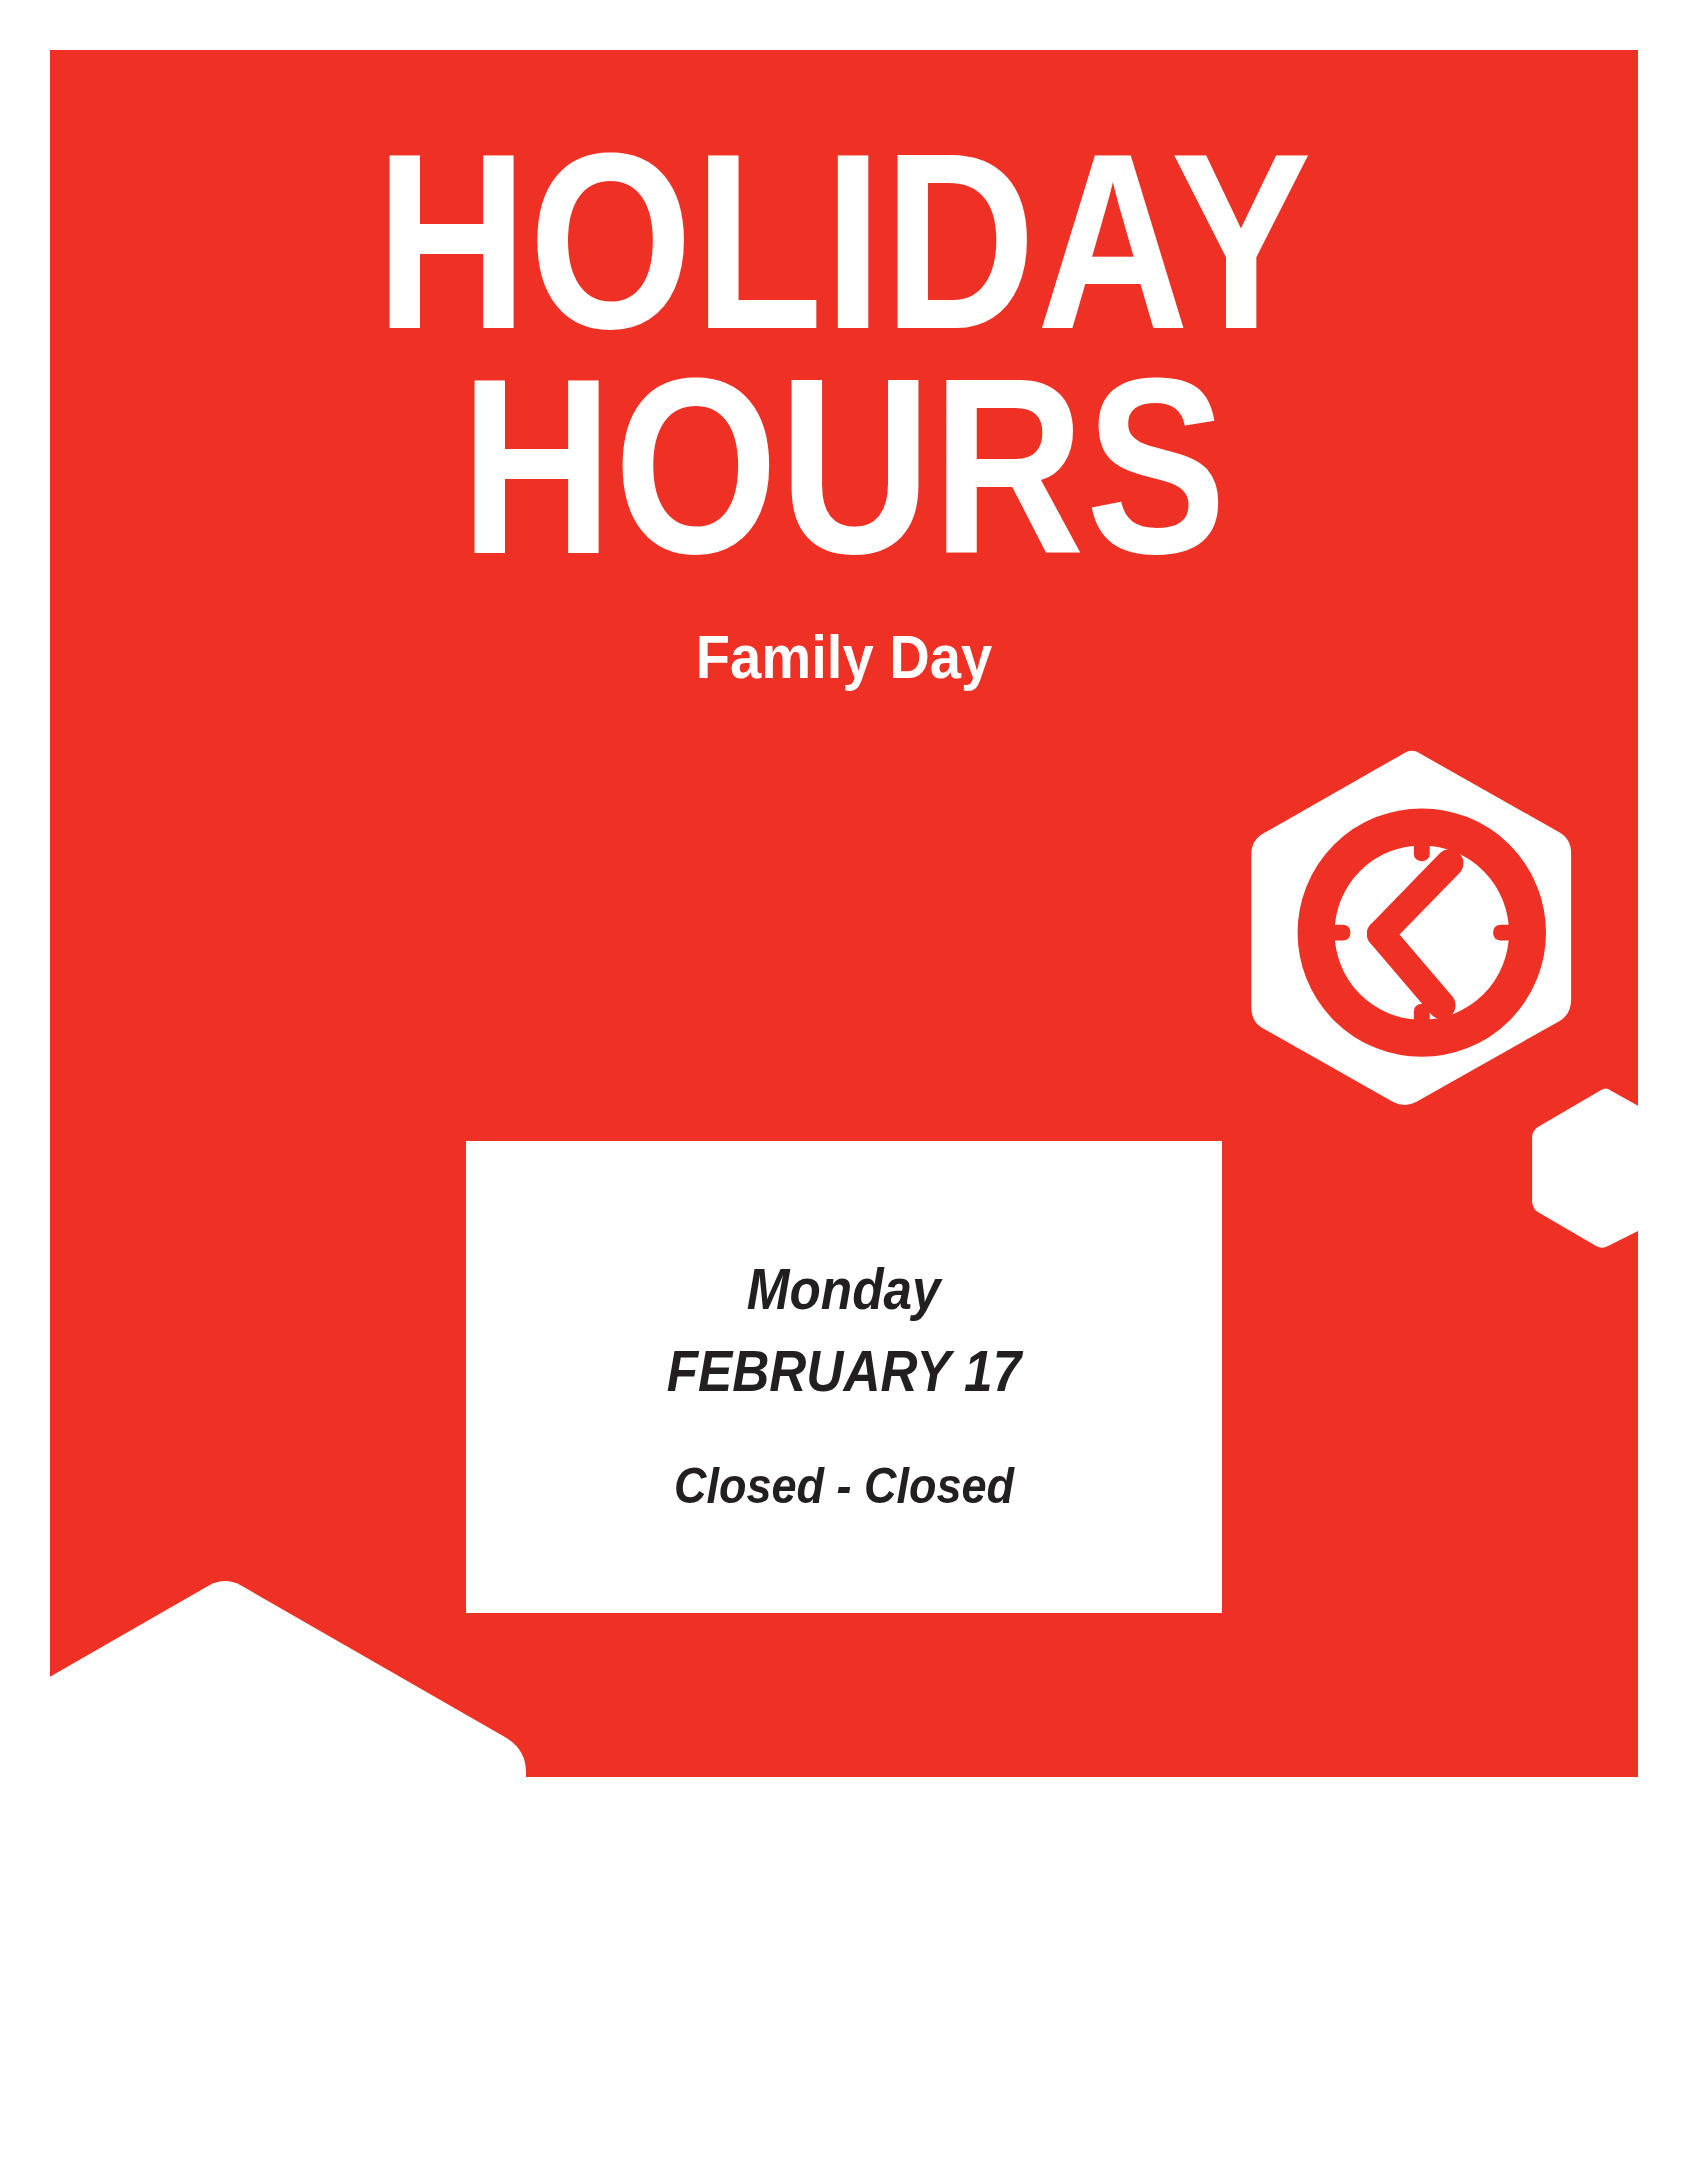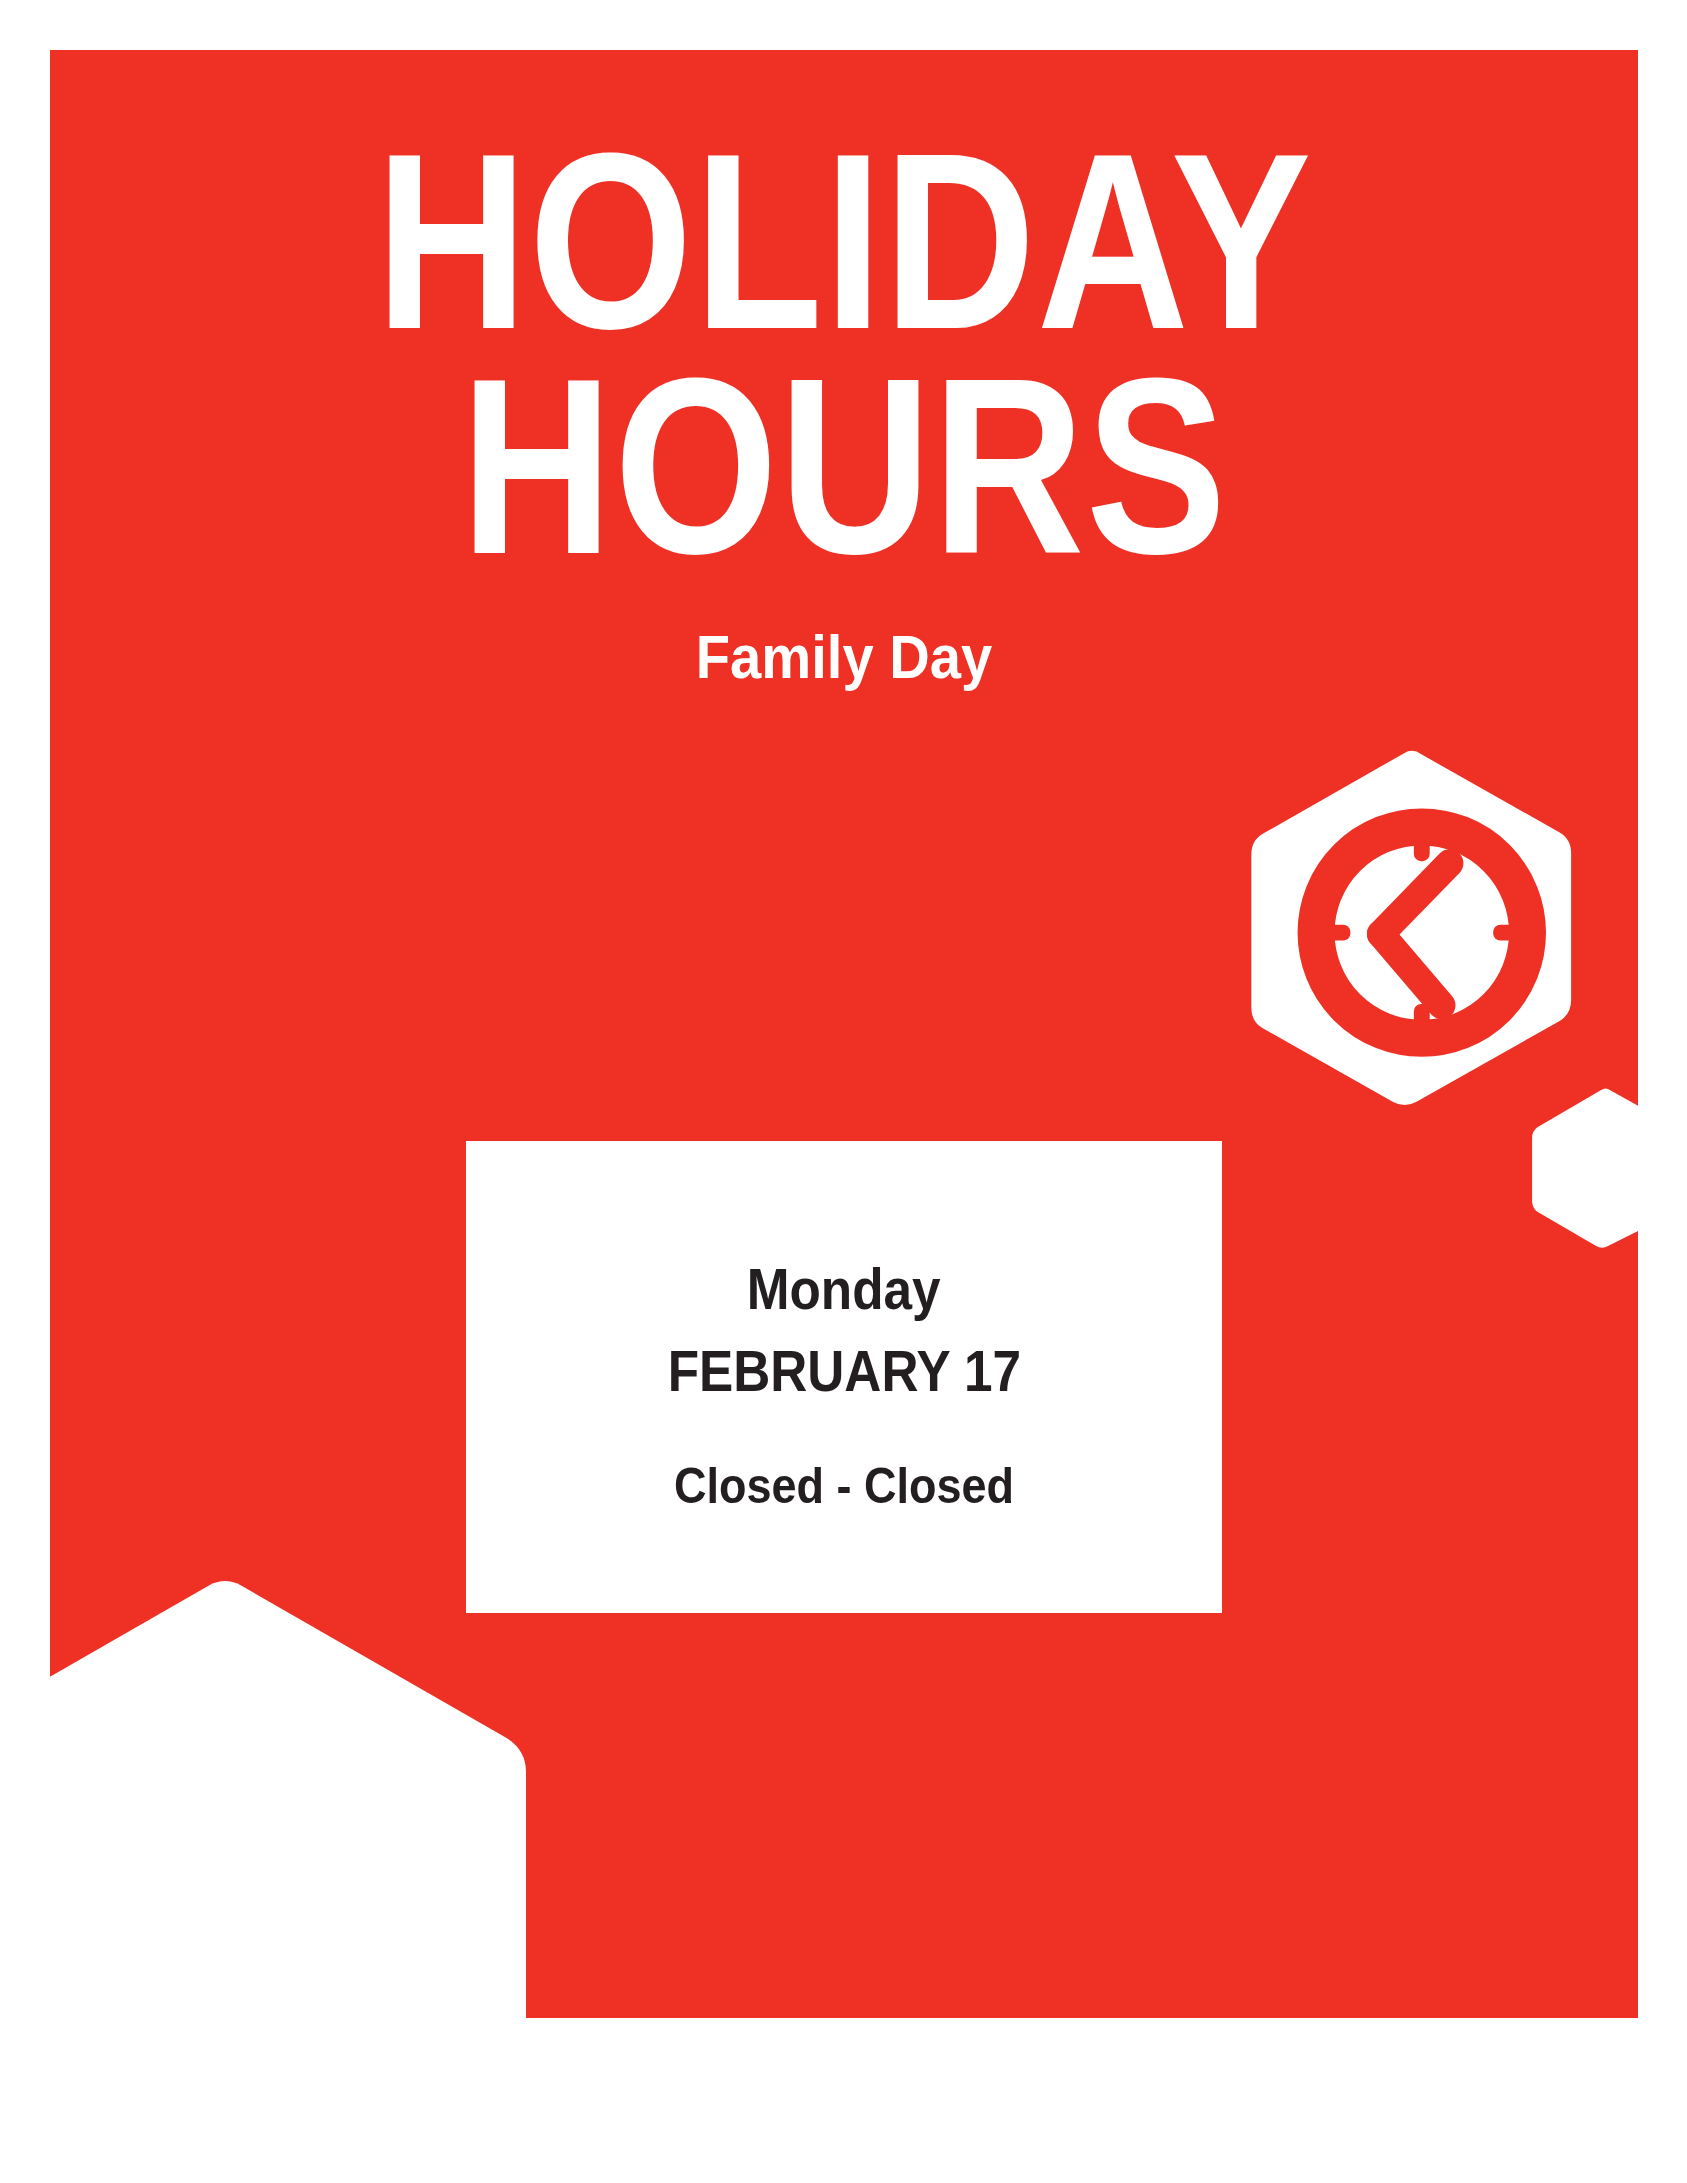--- a/index.html
+++ b/index.html
@@ -22,21 +22,21 @@
     background: #ffffff;
     overflow: hidden;
   }
 
   
   #red-panel {
     position: absolute;
     left: 50px;
     top: 50px;
     width: 1588px;
-    height: 1968px;
+    height: 1727px;
     background: #EE3124;
     overflow: hidden;
   }
 
   
   #headline-block {
     position: absolute;
     left: 0;
     top: 0;
     width: 1588px;
@@ -115,20 +115,21 @@
     top: 1091px;   
     width: 756px;
     height: 472px;
     background: #ffffff;
     box-sizing: border-box;
     display: flex;
     flex-direction: column;
     align-items: center;
     justify-content: flex-start;
     padding-top: 120px;
+    font-style: italic;
   }
   .card-day {
     color: #231F20;
     font-family: "Liberation Sans Narrow", "Liberation Sans", sans-serif;
     font-weight: 700;
     font-size: 57px;
     line-height: 1;
     transform: scaleX(0.9);
     white-space: nowrap;
   }

